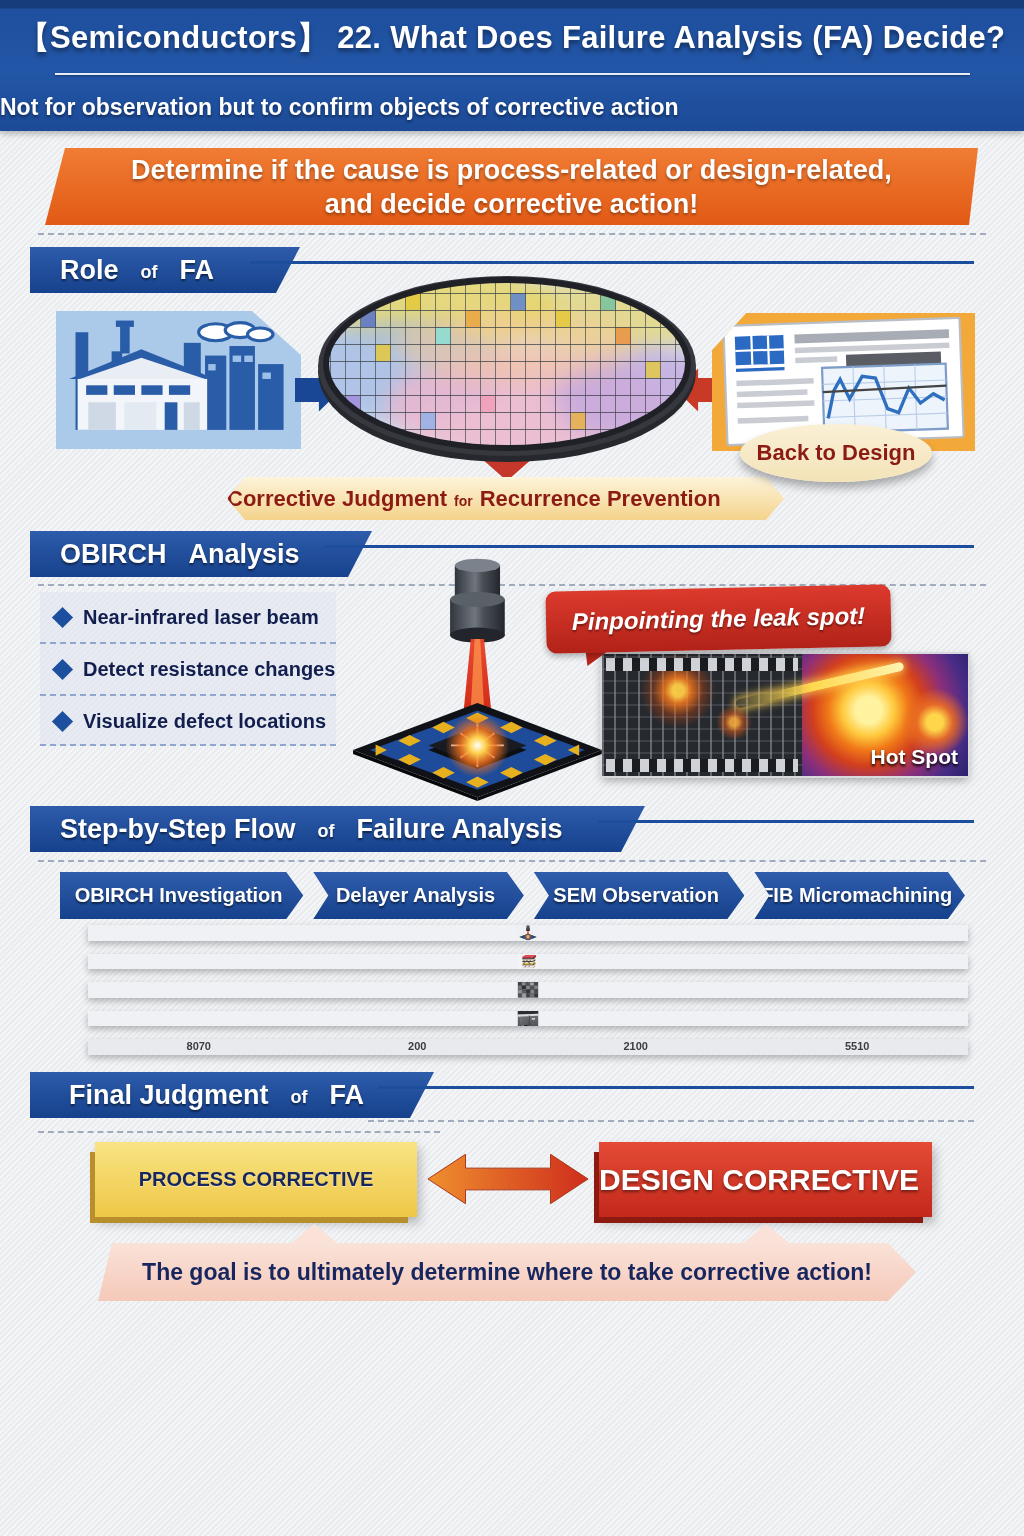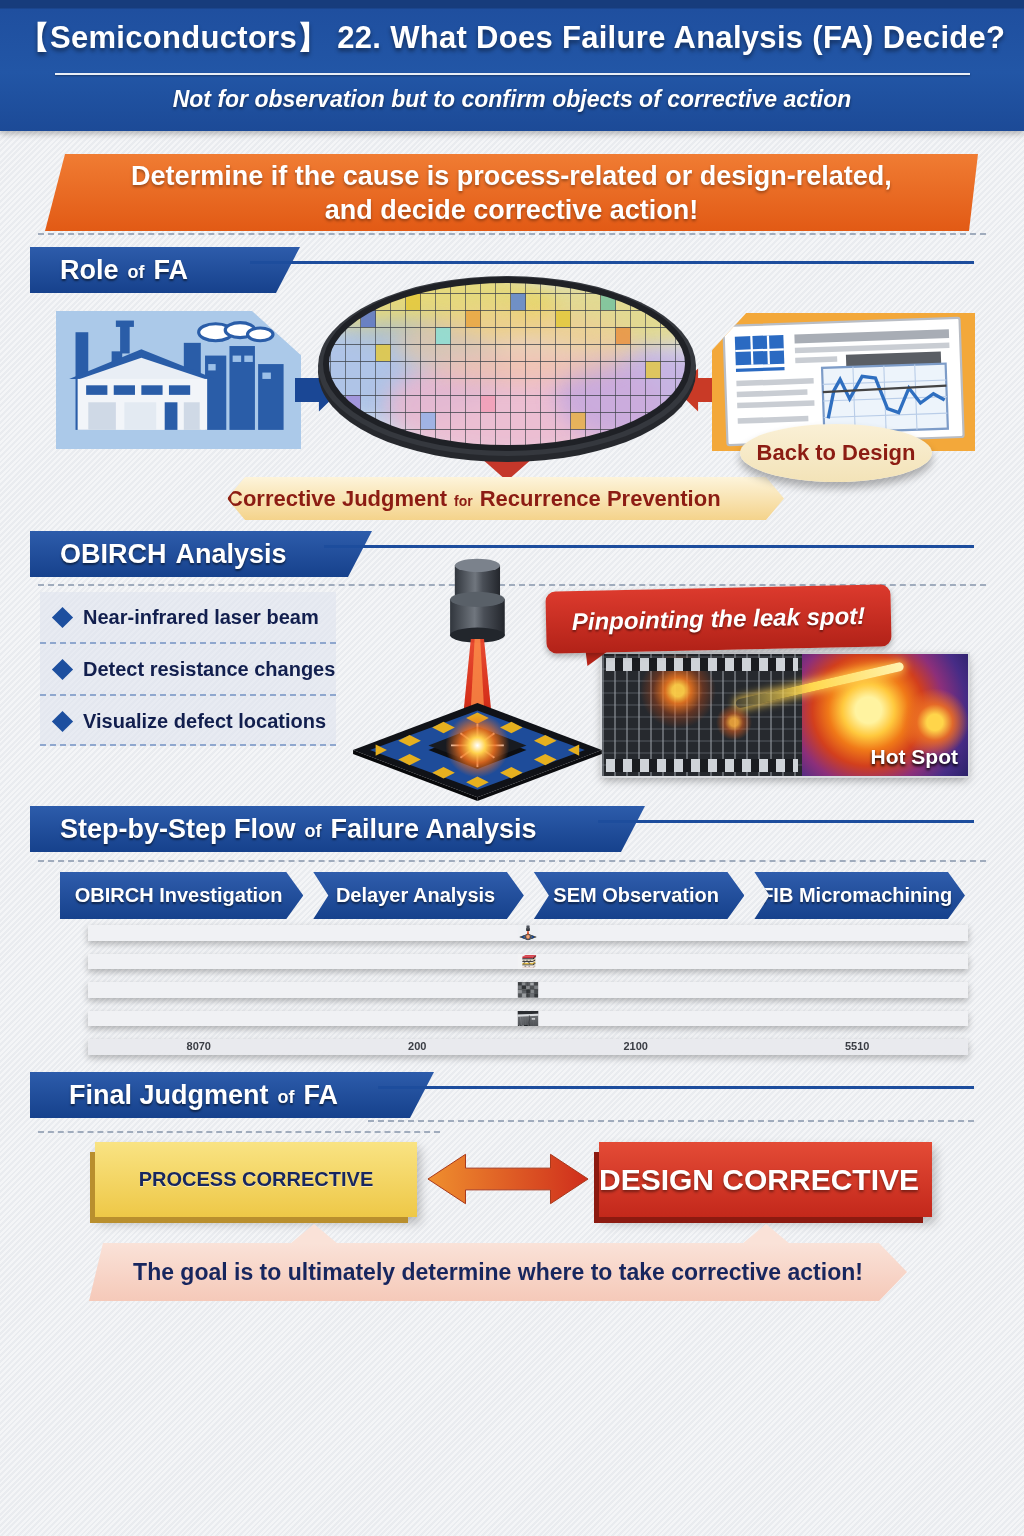--- a/index.html
+++ b/index.html
@@ -11,34 +11,34 @@
   }
   .abs{position:absolute;}
   
   .header{left:0;top:0;width:1024px;height:131px;
     background:linear-gradient(180deg,#173c7c 0,#173c7c 8px,#1f4f9f 9px,#2256a6 55%,#1c4a97 100%);
     box-shadow:0 3px 6px rgba(0,0,0,.25);}
   .header-title{left:0;top:17px;width:100%;text-align:center;color:#fff;
     font-size:31px;font-weight:700;letter-spacing:.3px;text-shadow:0 3px 4px rgba(0,0,0,.45);}
   .header-rule{left:55px;top:73px;width:915px;height:2px;background:rgba(255,255,255,.9);
     box-shadow:0 1px 2px rgba(0,0,0,.35);}
-  .header-subtitle{left:0;top:86px;width:100%;text-align:center;color:#fff;
-    font-size:23px;font-weight:700;text-shadow:0 2px 3px rgba(0,0,0,.45);font-style:italic;}
-  
-  .goal-banner{left:45px;top:154px;width:933px;height:77px;
+  .header-subtitle{left:0;top:94px;width:100%;color:#fff;
+    font-size:23px;font-weight:700;text-shadow:0 2px 3px rgba(0,0,0,.45);}
+  
+  .goal-banner{left:45px;top:148px;width:933px;height:77px;
     background:linear-gradient(180deg,#f07c33,#e25a15);
     clip-path:polygon(20px 0,100% 0,calc(100% - 9px) 100%,0 100%);
     display:flex;flex-direction:column;justify-content:center;align-items:center;
     color:#fff;font-size:27px;font-weight:700;line-height:34px;text-shadow:0 2px 3px rgba(0,0,0,.35);}
   .dashed{border-top:2px dashed #93a0b4;height:0;opacity:.85;}
   .sep1{left:38px;top:233px;width:948px;}
   
   .sec-banner{height:46px;background:linear-gradient(180deg,#2d5cab,#16418c);
     clip-path:polygon(0 0,100% 0,calc(100% - 24px) 100%,0 100%);
-    display:flex;align-items:center;padding-left:30px;gap:9px;color:#fff;
+    display:flex;align-items:center;padding-left:30px;gap:22px;color:#fff;
     text-shadow:0 2px 2px rgba(0,0,0,.5);box-shadow:2px 3px 5px rgba(0,0,0,.25);}
   .sec-banner .big{font-size:27px;font-weight:700;}
   .sec-banner .small{font-size:18px;font-weight:600;margin-top:4px;}
   .sec-line{height:3px;background:#1d4d9d;}
   
   .role-banner{left:30px;top:247px;width:240px;}
   .role-line{left:250px;top:261px;width:724px;}
   .factory-panel{left:56px;top:311px;width:245px;height:138px;background:#abc9e9;
     clip-path:polygon(0 0,80% 0,100% 32%,100% 100%,0 100%);box-shadow:2px 3px 5px rgba(0,0,0,.15);}
   .oval{border-radius:50%;display:flex;align-items:center;justify-content:center;
@@ -126,21 +126,21 @@
     background:linear-gradient(180deg,#f9e383,#eec847);
     box-shadow:-7px 8px 0 -2px #b98f2e, 3px 6px 10px rgba(0,0,0,.25);
     display:flex;align-items:center;justify-content:center;color:#17265e;
     font-size:20px;font-weight:700;text-shadow:0 1px 0 rgba(255,255,255,.5);}
   .design-box{left:599px;top:1142px;width:333px;height:75px;
     background:linear-gradient(180deg,#e44b36,#c3281b);
     box-shadow:-7px 8px 0 -2px #8c1a10, 3px 6px 10px rgba(0,0,0,.25);
     display:flex;align-items:center;color:#fff;
     font-size:30px;font-weight:800;text-shadow:0 2px 3px rgba(0,0,0,.45);}
   .dbl-arrow{left:424px;top:1146px;width:168px;height:66px;}
-  .goal-strip{left:89px;top:1243px;width:818px;height:58px;
+  .goal-strip{left:98px;top:1243px;width:818px;height:58px;
     background:linear-gradient(180deg,#fae2d8,#f5c9b9);
     clip-path:polygon(14px 0,calc(100% - 28px) 0,100% 50%,calc(100% - 28px) 100%,0 100%);
     display:flex;align-items:center;justify-content:center;color:#17265e;
     font-size:23px;font-weight:800;}
   .goal-tab{width:0;height:0;border-left:24px solid transparent;border-right:24px solid transparent;
     border-bottom:20px solid #fae2d8;top:1224px;}
   .tabL{left:290px;} .tabR{left:742px;}
 </style>
 </head>
 <body>

